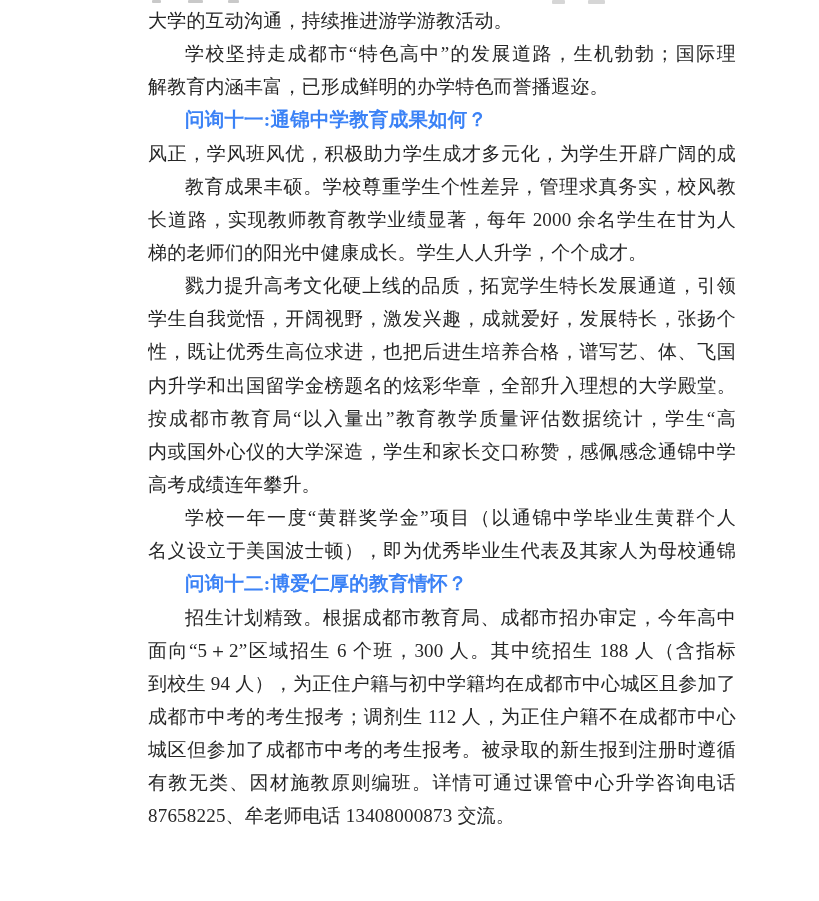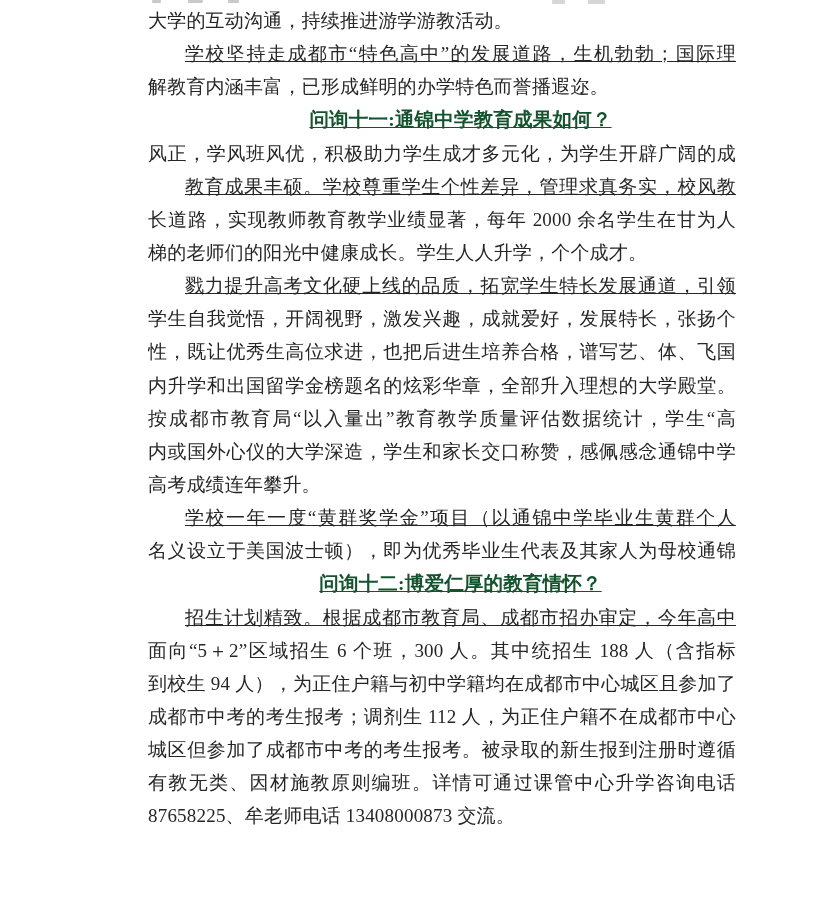--- a/index.html
+++ b/index.html
@@ -30,27 +30,25 @@
     overflow: hidden;
     letter-spacing: 0.2px;
   }
   .line.justify {
     text-align: justify;
     text-align-last: justify;
     text-justify: inter-character;
   }
   .line.indent {
     padding-left: 37px;
-    text-decoration: underline;
   }
   .line.heading {
     font-weight: bold;
-    color: #14532d;
+    color: #3b82f6;
     font-size: 19.5px;
-    text-align: center;
   }
   
   .remnants {
     position: absolute;
     top: 0;
     left: 0;
     width: 819px;
     height: 6px;
     overflow: hidden;
   }

